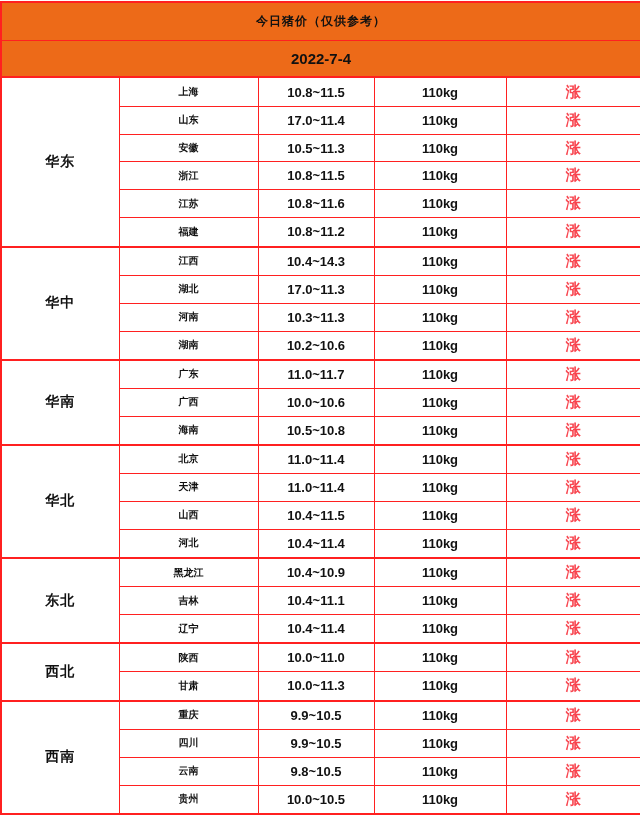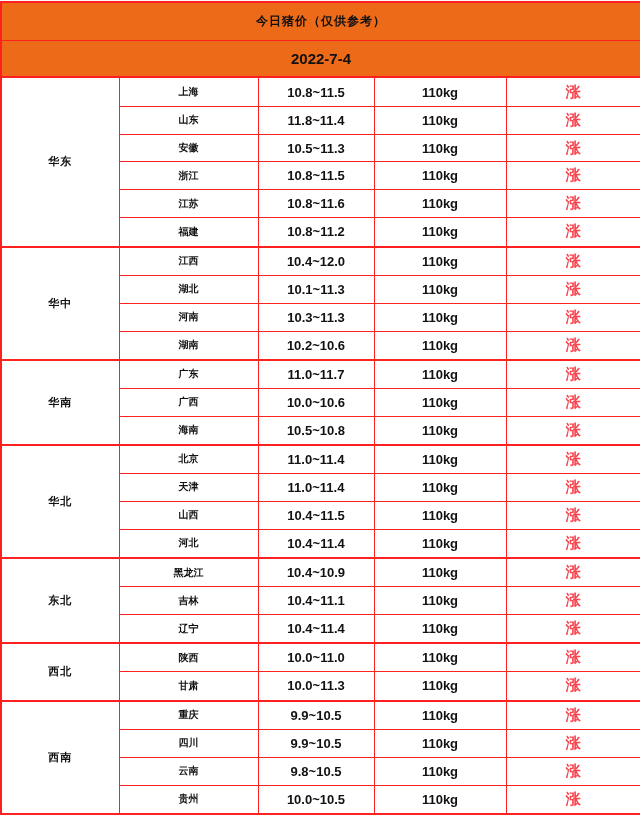--- a/index.html
+++ b/index.html
@@ -40,21 +40,21 @@
     font-size:12px;
     height:26px;
     letter-spacing:1px;
   }
   tr.date-row td{
     background:var(--orange);
     font-size:15px;
     height:25px;
   }
   td.region-cell{
-    font-size:11px;
+    font-size:14px;
     letter-spacing:1px;
   }
   td.province-cell{
     font-size:10px;
   }
   td.price-cell{
     font-size:13px;
     margin-top:17px;
   }
   td.weight-cell{
@@ -91,21 +91,21 @@
   <tbody id="table-body">
       <tr class="group-first">
         <td class="region-cell" rowspan="6">华东</td>
         <td class="province-cell">上海</td>
         <td class="price-cell">10.8~11.5</td>
         <td class="weight-cell">110kg</td>
         <td class="status-cell">涨</td>
       </tr>
       <tr>
         <td class="province-cell">山东</td>
-        <td class="price-cell">11.8~11.4</td>
+        <td class="price-cell">17.0~11.4</td>
         <td class="weight-cell">110kg</td>
         <td class="status-cell">涨</td>
       </tr>
       <tr>
         <td class="province-cell">安徽</td>
         <td class="price-cell">10.5~11.3</td>
         <td class="weight-cell">110kg</td>
         <td class="status-cell">涨</td>
       </tr>
       <tr>
@@ -122,27 +122,27 @@
       </tr>
       <tr>
         <td class="province-cell">福建</td>
         <td class="price-cell">10.8~11.2</td>
         <td class="weight-cell">110kg</td>
         <td class="status-cell">涨</td>
       </tr>
       <tr class="group-first">
         <td class="region-cell" rowspan="4">华中</td>
         <td class="province-cell">江西</td>
-        <td class="price-cell">10.4~12.0</td>
+        <td class="price-cell">10.4~14.3</td>
         <td class="weight-cell">110kg</td>
         <td class="status-cell">涨</td>
       </tr>
       <tr>
         <td class="province-cell">湖北</td>
-        <td class="price-cell">10.1~11.3</td>
+        <td class="price-cell">17.0~11.3</td>
         <td class="weight-cell">110kg</td>
         <td class="status-cell">涨</td>
       </tr>
       <tr>
         <td class="province-cell">河南</td>
         <td class="price-cell">10.3~11.3</td>
         <td class="weight-cell">110kg</td>
         <td class="status-cell">涨</td>
       </tr>
       <tr>

